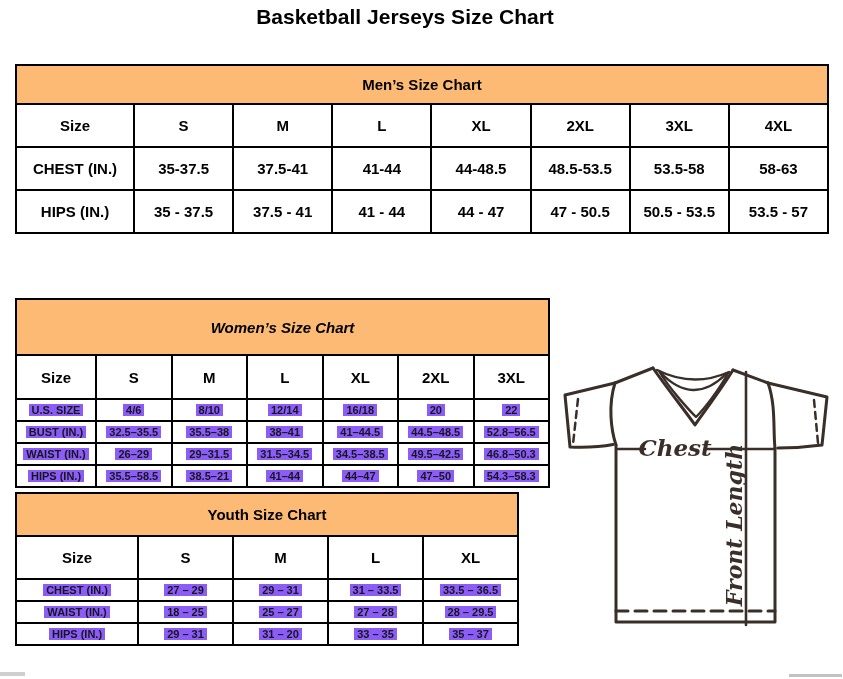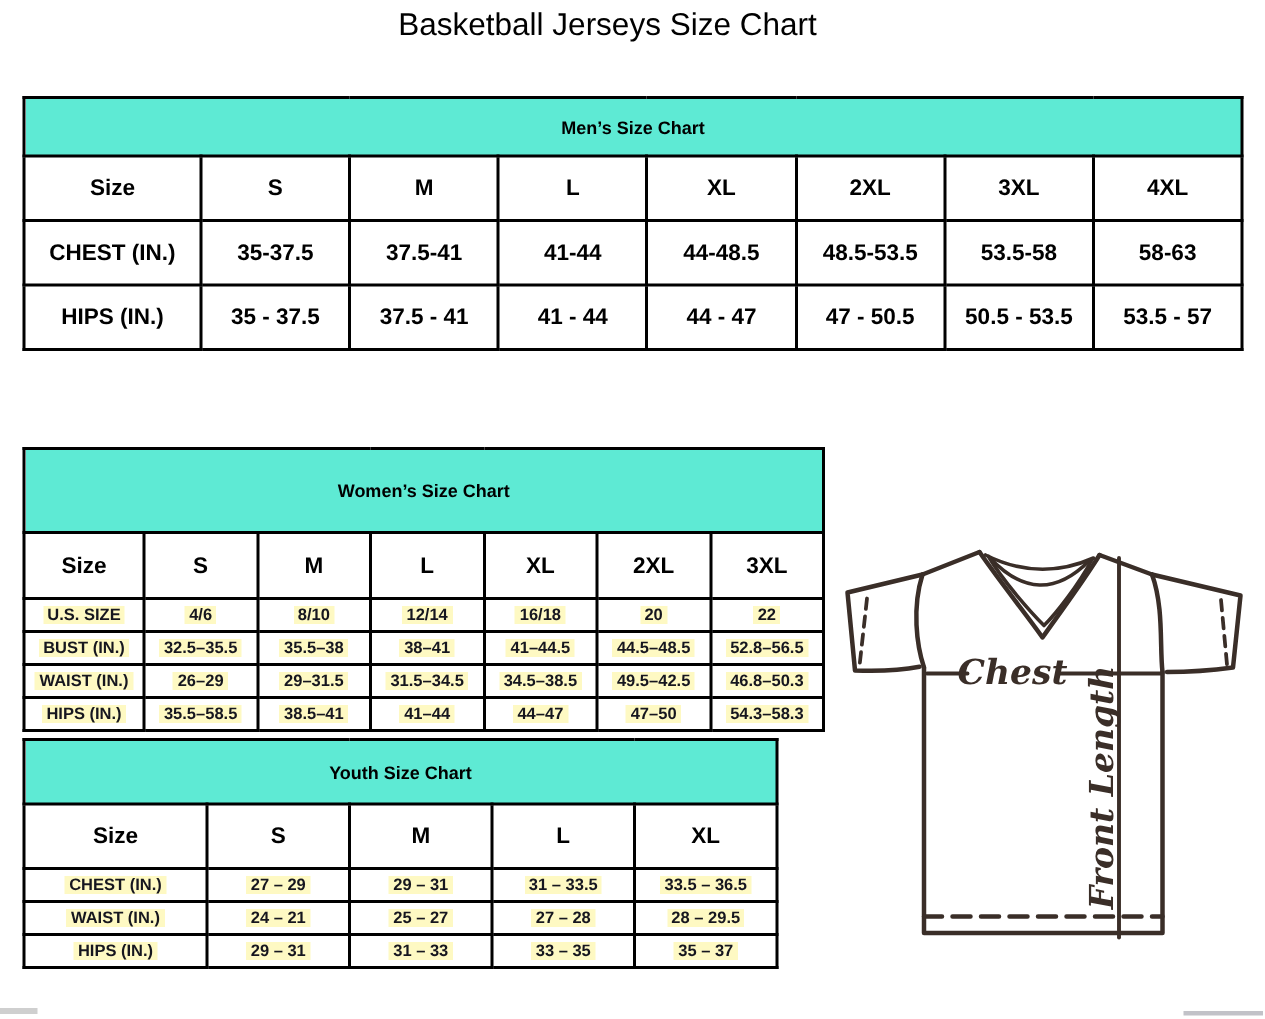--- a/index.html
+++ b/index.html
@@ -2,45 +2,45 @@
 <html><head>
 <meta charset="utf-8">
 <style>
   html,body { margin:0; padding:0; }
   body {
     width:843px; height:679px; position:relative; background:#ffffff;
     font-family:"Liberation Sans", sans-serif; overflow:hidden;
   }
   .page-title {
     position:absolute; top:5px; left:0; width:810px; text-align:center;
-    font-size:21px; font-weight:400; color:#000;
+    font-size:21px; font-weight:700; color:#000;
   }
   table.sizechart {
     position:absolute; border-collapse:collapse; table-layout:fixed;
     background:#fff;
   }
   table.sizechart th, table.sizechart td {
     border:2px solid #000; text-align:center; vertical-align:middle;
     font-weight:700; color:#000; padding:0; overflow:hidden;
   }
-  .title-cell { background:#5eead4; font-size:12px; }
+  .title-cell { background:#fdba74; font-size:15px; }
   #men-table   { left:15px; top:64px;  width:814px; }
   #men-table   tr.title-row { height:39px; }
   #men-table   tr.size-row  { height:43px; font-size:15px; }
   #men-table   tr.data-row  { height:43px; font-size:15px; }
   #women-table { left:15px; top:298px; width:535px; }
-  #women-table tr.title-row { height:56px; }
+  #women-table tr.title-row { height:56px;font-style:italic; }
   #women-table tr.size-row  { height:44px; font-size:15px; }
   #women-table tr.data-row  { height:22px; font-size:11px; }
   #youth-table { left:15px; top:492px; width:504px; }
   #youth-table tr.title-row { height:43px; }
   #youth-table tr.size-row  { height:43px; font-size:15px; }
   #youth-table tr.data-row  { height:22px; font-size:11px; }
   tr.data-row.small td, tr.data-row.small th { color:#16161f; }
-  .hl { background:#fef9c3; padding:0 3px; display:inline-block; line-height:normal; }
+  .hl { background:#8b5cf6; padding:0 3px; display:inline-block; line-height:normal; }
   #jersey-diagram { position:absolute; left:550px; top:355px; }
   .sb-frag { position:absolute; background:#c2c2c8; }
   #sb-left  { left:0px;   top:672px; width:25px; height:4px; background:#cfcfcf; }
   #sb-right { left:789px; top:674px; width:53px; height:3px; }
 </style>
 </head>
 <body>
 
 <div class="page-title">Basketball Jerseys Size Chart</div>
 
@@ -138,21 +138,21 @@
     <td><span class="hl">26–29</span></td>
     <td><span class="hl">29–31.5</span></td>
     <td><span class="hl">31.5–34.5</span></td>
     <td><span class="hl">34.5–38.5</span></td>
     <td><span class="hl">49.5–42.5</span></td>
     <td><span class="hl">46.8–50.3</span></td>
   </tr>
   <tr class="data-row small">
     <th><span class="hl">HIPS (IN.)</span></th>
     <td><span class="hl">35.5–58.5</span></td>
-    <td><span class="hl">38.5–41</span></td>
+    <td><span class="hl">38.5–21</span></td>
     <td><span class="hl">41–44</span></td>
     <td><span class="hl">44–47</span></td>
     <td><span class="hl">47–50</span></td>
     <td><span class="hl">54.3–58.3</span></td>
   </tr>
 </tbody>
   </table>
 
 <table class="sizechart" id="youth-table">
   <colgroup>
@@ -175,29 +175,29 @@
   </tr>
   <tr class="data-row small">
     <th><span class="hl">CHEST (IN.)</span></th>
     <td><span class="hl">27 – 29</span></td>
     <td><span class="hl">29 – 31</span></td>
     <td><span class="hl">31 – 33.5</span></td>
     <td><span class="hl">33.5 – 36.5</span></td>
   </tr>
   <tr class="data-row small">
     <th><span class="hl">WAIST (IN.)</span></th>
-    <td><span class="hl">24 – 21</span></td>
+    <td><span class="hl">18 – 25</span></td>
     <td><span class="hl">25 – 27</span></td>
     <td><span class="hl">27 – 28</span></td>
     <td><span class="hl">28 – 29.5</span></td>
   </tr>
   <tr class="data-row small">
     <th><span class="hl">HIPS (IN.)</span></th>
     <td><span class="hl">29 – 31</span></td>
-    <td><span class="hl">31 – 33</span></td>
+    <td><span class="hl">31 – 20</span></td>
     <td><span class="hl">33 – 35</span></td>
     <td><span class="hl">35 – 37</span></td>
   </tr>
 </tbody>
   </table>
 
 <svg id="jersey-diagram" width="293" height="290" viewBox="0 0 293 290">
   <g stroke="#3a2e28" fill="none" stroke-linecap="round" stroke-linejoin="round">
 
     <g stroke-width="3">

